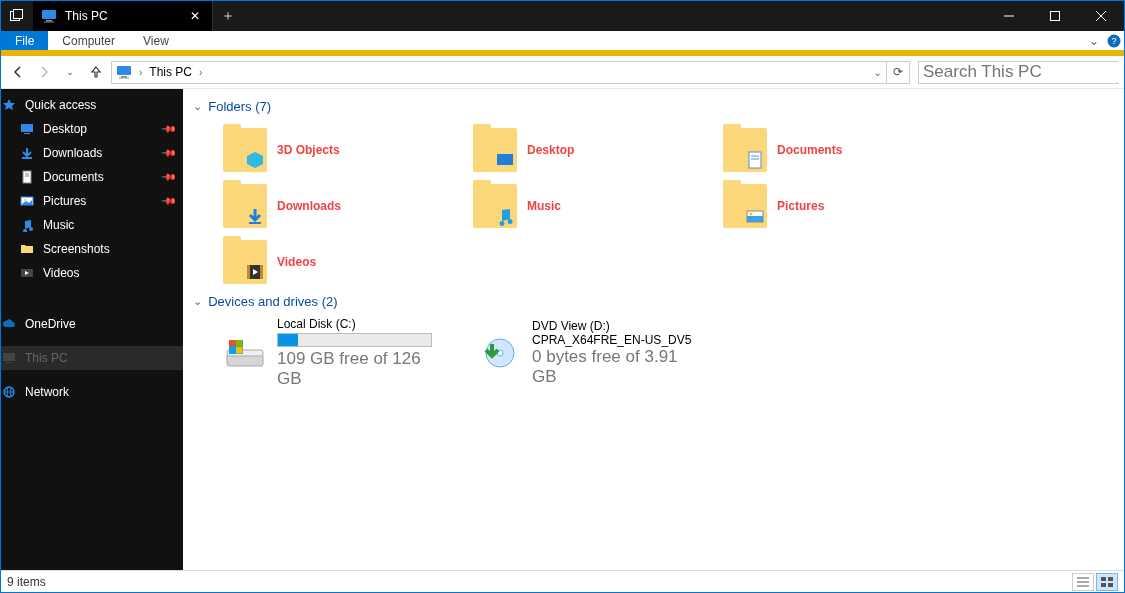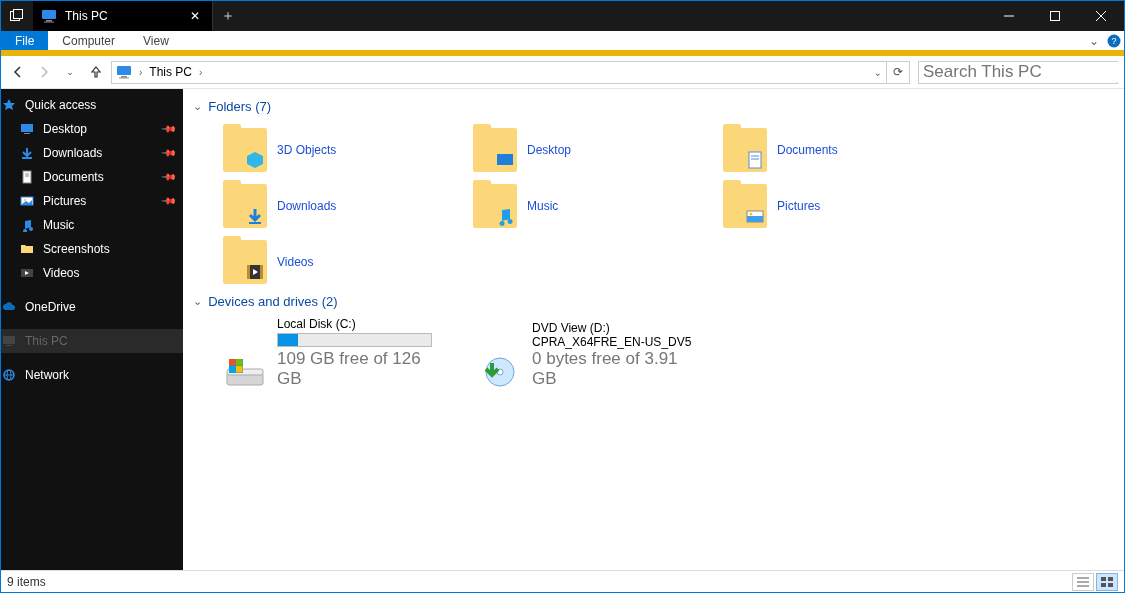--- a/index.html
+++ b/index.html
@@ -46,22 +46,22 @@
 .side-icon { width: 16px; height: 16px; display: inline-flex; align-items: center; justify-content: center; }
 
 
 .main { flex: 1; background: #fff; overflow: auto; padding: 6px 10px 0 0; }
 .group-head { display: flex; align-items: center; gap: 6px; color: #0b4aa2; font-size: 13px; padding: 4px 0 8px 10px;}
 .group-head .chev { color: #666; font-size: 11px;}
 .items-grid { display: flex; flex-wrap: wrap; padding-left: 40px; }
 .item-tile { width: 250px; height: 56px; display: flex; align-items: center; gap: 10px; font-size: 12px; padding-right: 10px;}
 .item-tile .ficon { width: 44px; height: 44px; background: #fcd77a; border-radius: 2px; position: relative; }
 .item-tile .ficon::before { content:""; position:absolute; top:-4px; left:0; width:18px; height:6px; background:#fcd77a; border-radius: 2px 2px 0 0;}
-.item-tile .label { color: #1d4ed8; }
-.drive-tile { width: 255px; display:flex; gap: 10px; align-items:flex-end; font-size:12px; padding-left: 40px; margin-bottom: 10px;}
+.item-tile .label { color: #ef4444; font-weight: bold; }
+.drive-tile { width: 255px; display:flex; gap: 10px; align-items:center; font-size:12px; padding-left: 40px; margin-bottom: 10px;}
 .drive-tile .dicon { width: 44px; height: 34px; }
 .drive-tile .dinfo { flex:1; }
 .drive-tile .bar { width: 155px; height: 14px; border:1px solid #bbb; margin: 2px 0; position: relative; background: #eaeaea;}
 .drive-tile .bar .fill { position:absolute; top:0; left:0; bottom:0; background:#0a93e6; }
 .drive-tile .sub { color:#777; font-size: 17px;}
 .drives-row { display: flex; flex-wrap: wrap;}
 
 
 .statusbar { height: 22px; border-top: 1px solid #ddd; background:#fff; display:flex; align-items:center; font-size: 12px; color:#333; padding: 0 6px;}
 .statusbar .spacer { flex:1;}
@@ -242,21 +242,21 @@
     <div class="side-item">
       <span class="side-icon">
           <svg width="14" height="14" viewBox="0 0 14 14">
             <rect x="1" y="3" width="12" height="8" fill="#444"></rect>
             <polygon points="5,5 5,9 9,7" fill="#fff"></polygon>
           </svg>
         </span>
       <span>Videos</span>
     </div>
 
-    <div class="side-item root" style="margin-top:10px;">
+    <div class="side-item root" style="margin-top:27px;">
       <span class="side-icon">
           <svg width="14" height="14" viewBox="0 0 14 14">
             <path d="M4 10 a3 3 0 0 1 0-6 a3.5 3.5 0 0 1 6.5 1 a2.5 2.5 0 0 1 0 5 Z" fill="#0f6cbd"></path>
           </svg>
         </span>
       <span>OneDrive</span>
     </div>
 
     <div class="side-item root sel" style="margin-top:10px;">
       <span class="side-icon">

